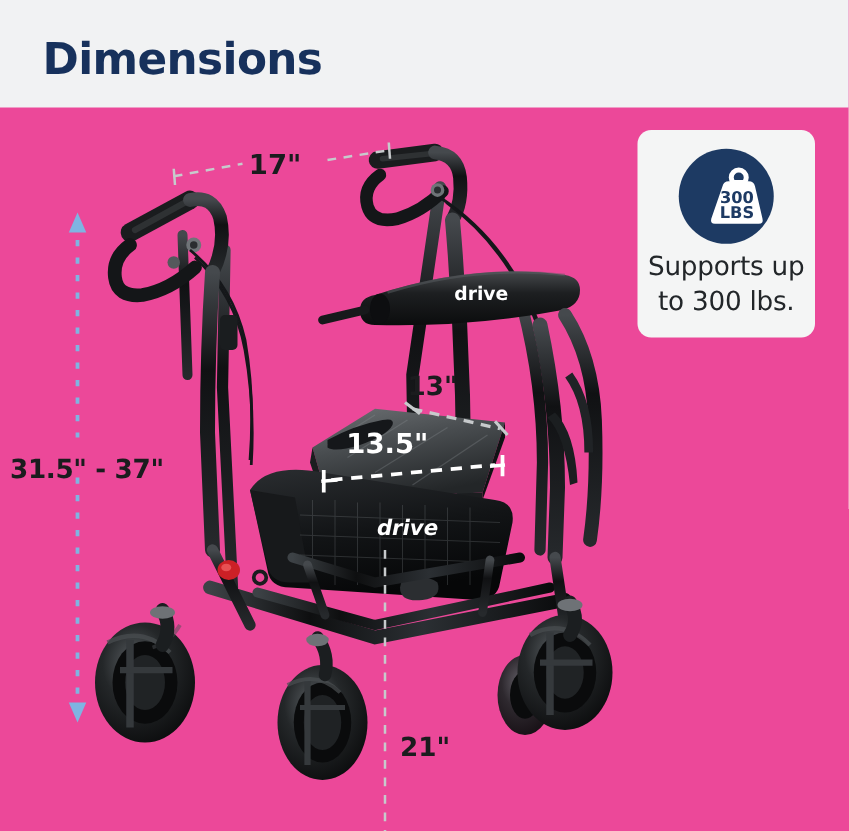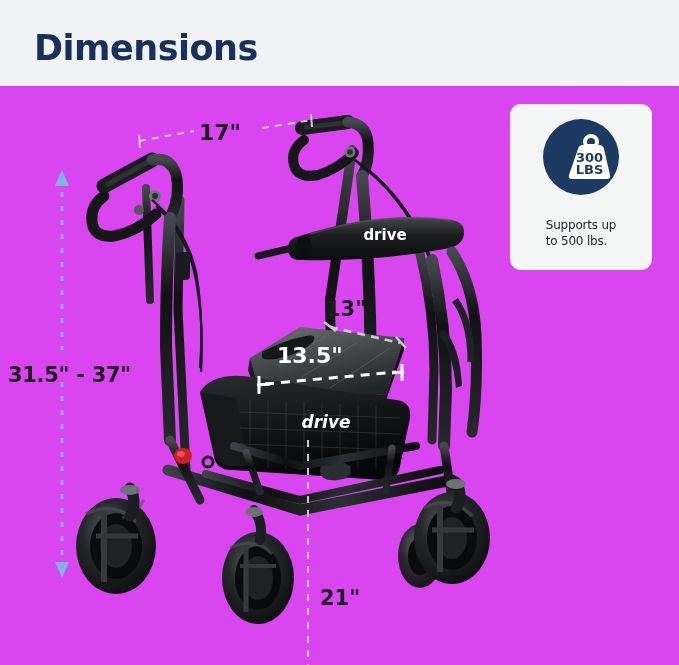--- a/index.html
+++ b/index.html
@@ -3,21 +3,21 @@
 <meta charset="utf-8">
 <style>
   html,body{margin:0;padding:0;}
   body{
     width:679px;height:665px;
     background:#ffffff;
     font-family:"Liberation Sans","DejaVu Sans",sans-serif;
     overflow:hidden;
     position:relative;
   }
-  #page{position:relative;width:679px;height:665px;overflow:hidden;background:#d946ef;}
+  #page{position:relative;width:679px;height:665px;overflow:hidden;background:#ec4899;}
 
   
   .header-band{
     position:absolute;left:0;top:0;width:679px;height:86px;
     background:#f1f2f3;
   }
   .page-title{
     position:absolute;left:34px;top:28px;
     font-size:35px;font-weight:bold;letter-spacing:-0.5px;
     color:#17315c;
@@ -31,22 +31,22 @@
     display:flex;flex-direction:column;align-items:center;
   }
   .badge-circle{
     position:relative;margin-top:15px;
     width:76px;height:76px;border-radius:50%;
     background:#1d3a63;
     display:flex;align-items:center;justify-content:flex-end;
   }
   .weight-svg{display:block;}
   .capacity-caption{
-    margin-top:23px;
-    font-size:12px;line-height:1.33;color:#222629;
+    margin-top:5px;text-align:center;
+    font-size:21px;line-height:1.33;color:#222629;
     font-family:"DejaVu Sans","Liberation Sans",sans-serif;
     letter-spacing:-0.2px;
   }
 
   
   .meas{
     position:absolute;
     color:#1b1c1e;font-weight:bold;
     font-family:"DejaVu Sans","Liberation Sans",sans-serif;
     white-space:nowrap;
@@ -294,17 +294,17 @@
     <div class="badge-circle">
       <svg class="weight-svg" width="56" height="52" viewBox="0 0 56 52">
         <path d="M22 11 a6 6 0 1 1 12 0 a6 6 0 0 1 -1.6 4 L23.6 15 A6 6 0 0 1 22 11 Z" fill="none" stroke="#ffffff" stroke-width="4"></path>
         <path d="M20 14 L36 14 q4 0 5 4 L47 44 q1 4 -3 4 L9 48 q-4 0 -3 -4 L15 18 q1 -4 5 -4 Z" fill="#ffffff"></path>
         <text x="26.5" y="31" font-family="DejaVu Sans, sans-serif" font-size="13" font-weight="bold" fill="#1d3a63" text-anchor="middle">300</text>
         <text x="26.5" y="43" font-family="DejaVu Sans, sans-serif" font-size="13" font-weight="bold" fill="#1d3a63" text-anchor="middle">LBS</text>
       </svg>
     </div>
     <div class="capacity-caption">
       <div>Supports up</div>
-      <div>to 500 lbs.</div>
+      <div>to 300 lbs.</div>
     </div>
   </div>
 
 </div>
 
 </body></html>

